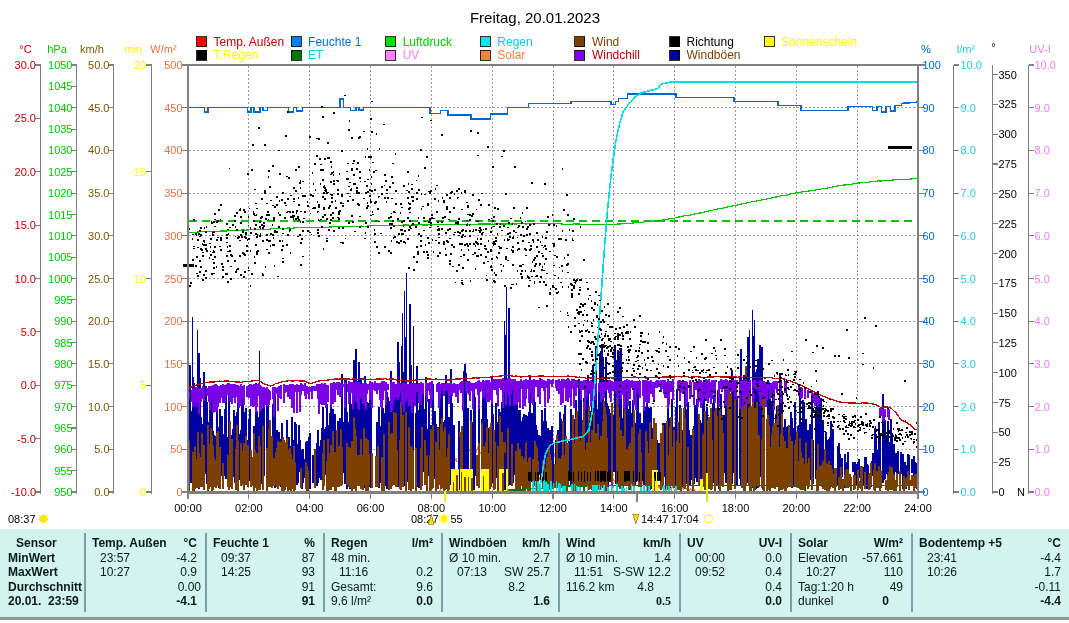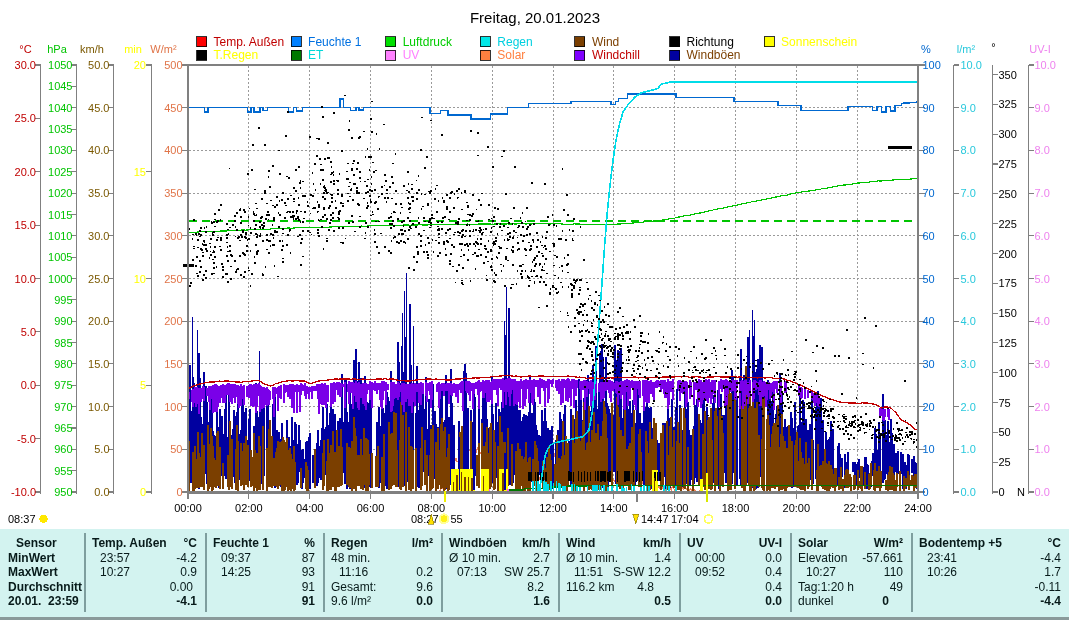--- a/index.html
+++ b/index.html
@@ -238,21 +238,21 @@
     </div>
     <div style="position:absolute;left:84px;top:21.5px;width:121px;height:15px;line-height:15px;">
       <span style="position:absolute;left:16px;">23:57</span>
       <span style="position:absolute;right:8px;">-4.2</span>
     </div>
     <div style="position:absolute;left:84px;top:36px;width:121px;height:15px;line-height:15px;">
       <span style="position:absolute;left:16px;">10:27</span>
       <span style="position:absolute;right:8px;">0.9</span>
     </div>
     <div style="position:absolute;left:84px;top:50.5px;width:121px;height:15px;line-height:15px;">
-      <span style="position:absolute;right:12px;padding-left:40px;">0.00</span>
+      <span style="position:absolute;right:4px;padding-left:40px;">0.00</span>
     </div>
     <div style="position:absolute;left:84px;top:65px;width:121px;height:15px;line-height:15px;">
       <span style="position:absolute;right:8px;font-weight:bold;">-4.1</span>
     </div>
     <div style="position:absolute;left:205px;top:7px;width:118px;height:15px;line-height:15px;">
       <span style="position:absolute;left:8px;font-weight:bold;">Feuchte 1</span>
       <span style="position:absolute;right:8px;font-weight:bold;">%</span>
     </div>
     <div style="position:absolute;left:205px;top:21.5px;width:118px;height:15px;line-height:15px;">
       <span style="position:absolute;left:16px;">09:37</span>
@@ -292,21 +292,21 @@
       <span style="position:absolute;right:8px;font-weight:bold;">km/h</span>
     </div>
     <div style="position:absolute;left:441px;top:21.5px;width:117px;height:15px;line-height:15px;">
       <span style="position:absolute;left:8px;">Ø 10 min.</span>
       <span style="position:absolute;right:8px;">2.7</span>
     </div>
     <div style="position:absolute;left:441px;top:36px;width:117px;height:15px;line-height:15px;">
       <span style="position:absolute;left:16px;">07:13</span>
       <span style="position:absolute;right:8px;">SW 25.7</span>
     </div>
-    <div style="position:absolute;left:457px;top:50.5px;width:95px;height:15px;line-height:15px;">
+    <div style="position:absolute;left:438px;top:50.5px;width:95px;height:15px;line-height:15px;">
       <span style="position:absolute;right:8px;">8.2</span>
     </div>
     <div style="position:absolute;left:441px;top:65px;width:117px;height:15px;line-height:15px;">
       <span style="position:absolute;right:8px;font-weight:bold;">1.6</span>
     </div>
     <div style="position:absolute;left:558px;top:7px;width:121px;height:15px;line-height:15px;">
       <span style="position:absolute;left:8px;font-weight:bold;">Wind</span>
       <span style="position:absolute;right:8px;font-weight:bold;">km/h</span>
     </div>
     <div style="position:absolute;left:558px;top:21.5px;width:121px;height:15px;line-height:15px;">
@@ -315,21 +315,21 @@
     </div>
     <div style="position:absolute;left:558px;top:36px;width:121px;height:15px;line-height:15px;">
       <span style="position:absolute;left:16px;">11:51</span>
       <span style="position:absolute;right:8px;">S-SW 12.2</span>
     </div>
     <div style="position:absolute;left:558px;top:50.5px;width:104px;height:15px;line-height:15px;">
       <span style="position:absolute;left:8px;">116.2 km</span>
       <span style="position:absolute;right:8px;">4.8</span>
     </div>
     <div style="position:absolute;left:558px;top:65px;width:121px;height:15px;line-height:15px;">
-      <span style="position:absolute;right:8px;font-weight:bold;">0.5</span>
+      <span style="position:absolute;right:8px;font-weight:bold;font-family:Liberation Serif, serif;">0.5</span>
     </div>
     <div style="position:absolute;left:679px;top:7px;width:111px;height:15px;line-height:15px;">
       <span style="position:absolute;left:8px;font-weight:bold;">UV</span>
       <span style="position:absolute;right:8px;font-weight:bold;">UV-I</span>
     </div>
     <div style="position:absolute;left:679px;top:21.5px;width:111px;height:15px;line-height:15px;">
       <span style="position:absolute;left:16px;">00:00</span>
       <span style="position:absolute;right:8px;">0.0</span>
     </div>
     <div style="position:absolute;left:679px;top:36px;width:111px;height:15px;line-height:15px;">

